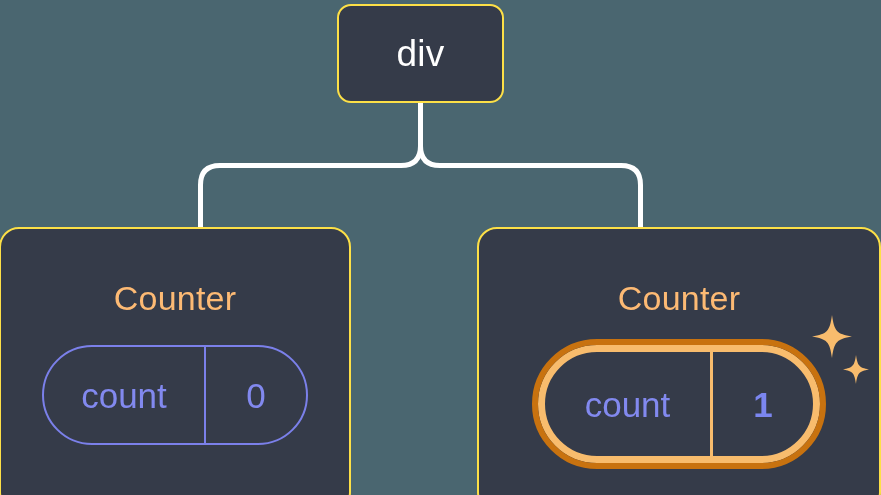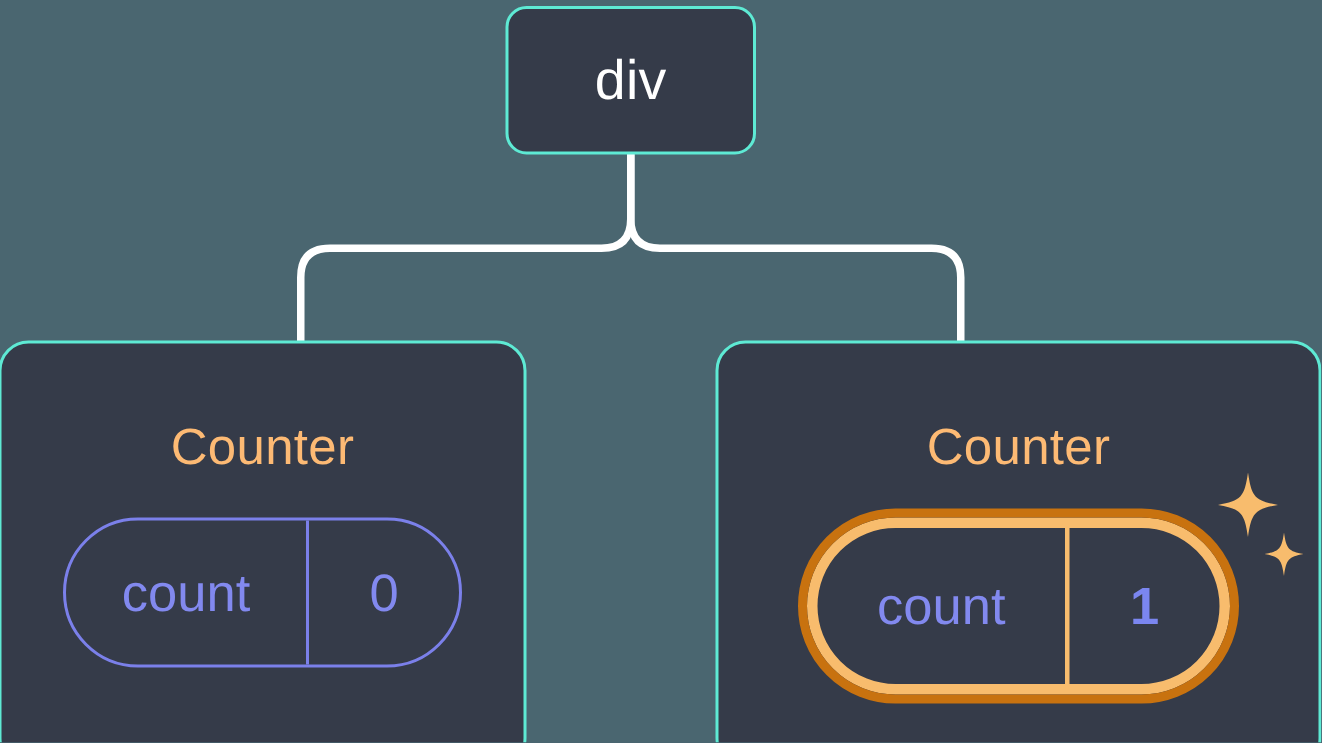--- a/index.html
+++ b/index.html
@@ -24,21 +24,21 @@
     width: 881px;
     height: 495px;
     pointer-events: none;
   }
 
   
   .node {
     position: absolute;
     box-sizing: border-box;
     background: #353b49;
-    border: 2px solid #5eead4;
+    border: 2px solid #fde047;
     border-radius: 18px;
   }
 
   #node-div {
     left: 337px;
     top: 4px;
     width: 167px;
     height: 99px;
     border-radius: 14px;
     display: flex;

